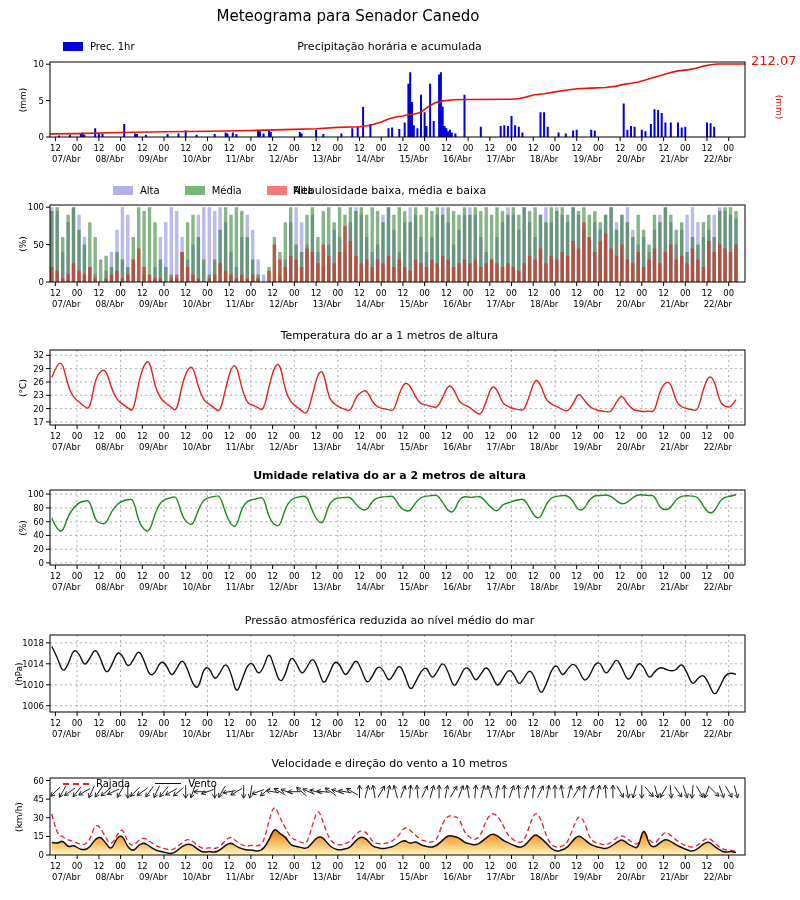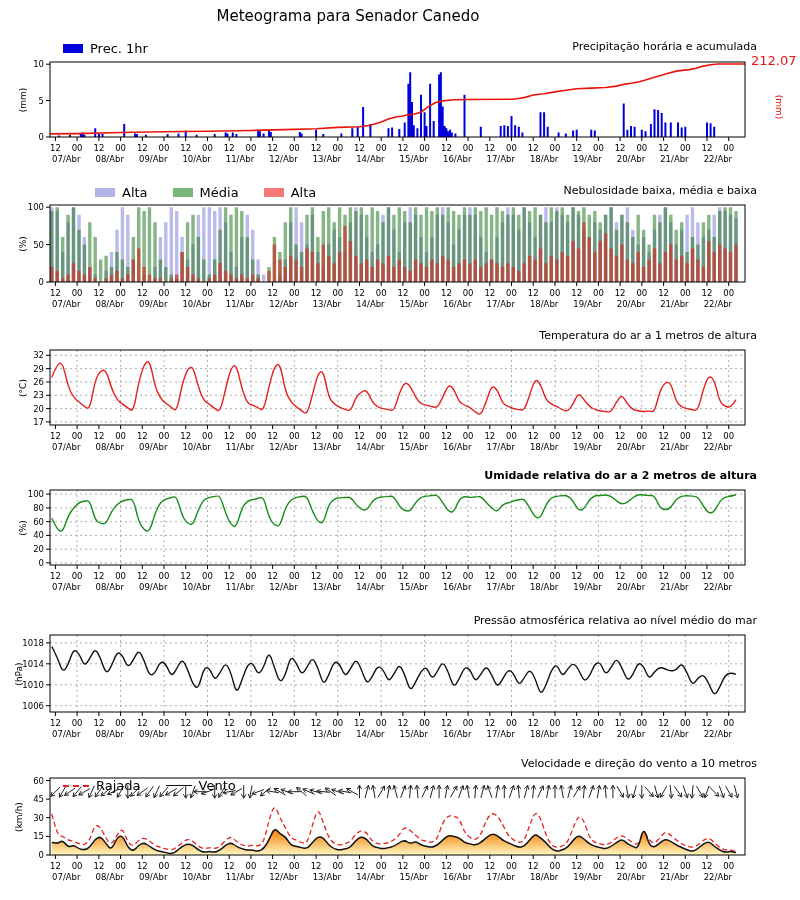--- a/index.html
+++ b/index.html
@@ -1,22 +1,22 @@
 <!DOCTYPE html>
 <html><head>
 <meta charset="utf-8">
 <style>
   html,body{margin:0;padding:0;background:#ffffff;}
   body{width:800px;height:900px;position:relative;font-family:"DejaVu Sans","Liberation Sans",sans-serif;color:#000;}
   .fig-title{position:absolute;left:0;top:7px;width:696px;text-align:center;font-size:15px;}
-  .panel-title{position:absolute;left:62px;width:695px;text-align:right;font-size:11px;}
+  .panel-title{position:absolute;left:42px;width:695px;text-align:center;font-size:11px;}
   .ylab{position:absolute;width:14px;font-size:9px;display:flex;align-items:center;justify-content:center;}
   .ylab span{transform:rotate(-90deg);white-space:nowrap;}
   .ylab.right span{transform:rotate(90deg);}
-  .legend{position:absolute;display:flex;align-items:center;gap:7px;font-size:13px;}
+  .legend{position:absolute;display:flex;align-items:center;gap:7px;font-size:10px;}
   .legend .item{display:flex;align-items:center;gap:7px;margin-right:18px;}
   .swatch{width:20px;height:9px;display:inline-block;}
   .lineswatch{width:26px;height:0;border-top:1.6px solid #000;display:inline-block;}
   .lineswatch.dashed{border-top-style:dashed;border-top-width:2px;}
   .annot{position:absolute;font-size:13px;}
   svg{position:absolute;left:0;top:0;}
 </style>
 </head>
 <body>
 
@@ -644,21 +644,21 @@
     <text x="674.4" y="880" text-anchor="middle" font-size="8.5px" font-family="DejaVu Sans, sans-serif">21/Abr</text>
     <text x="717.9" y="880" text-anchor="middle" font-size="8.5px" font-family="DejaVu Sans, sans-serif">22/Abr</text>
   </svg>
 
 <div class="fig-title">Meteograma para Senador Canedo</div>
 
 <div class="panel-title" style="top:40px;">Precipitação horária e acumulada</div>
 <div class="panel-title" style="top:184px;">Nebulosidade baixa, média e baixa</div>
 <div class="panel-title" style="top:329px;">Temperatura do ar a 1 metros de altura</div>
 <div class="panel-title" style="top:469px;font-weight:bold;">Umidade relativa do ar a 2 metros de altura</div>
-<div class="panel-title" style="top:614px;">Pressão atmosférica relativa ao nível médio do mar</div>
+<div class="panel-title" style="top:614px;">Pressão atmosférica reduzida ao nível médio do mar</div>
 <div class="panel-title" style="top:757px;">Velocidade e direção do vento a 10 metros</div>
 
 <div class="ylab" style="left:16px;top:62px;height:75px;">
     <span>(mm)</span>
   </div>
 <div class="ylab" style="left:16px;top:205px;height:77px;">
     <span>(%)</span>
   </div>
 <div class="ylab" style="left:16px;top:350px;height:75px;">
     <span>(°C)</span>
@@ -678,21 +678,21 @@
 
 <div class="annot" style="left:751px;top:53px;color:#e8140c;">212.07</div>
 
 <div class="legend" style="left:63px;top:41px;">
   <span class="item">
       <span class="swatch" id="sw-prec" style="background: rgb(0, 0, 221);"></span>
       <span>Prec. 1hr</span>
     </span>
 </div>
 
-<div class="legend" style="left:63px;top:185px;padding-left:32px;">
+<div class="legend" style="left:81px;top:185px;padding-left:32px;">
   <span class="item">
       <span class="swatch" id="sw-alta" style="background: rgb(178, 178, 232);"></span>
       <span>Alta</span>
     </span>
   <span class="item">
       <span class="swatch" id="sw-media" style="background: rgb(121, 183, 121);"></span>
       <span>Média</span>
     </span>
   <span class="item">
       <span class="swatch" id="sw-baixa" style="background: rgb(244, 122, 122);"></span>

